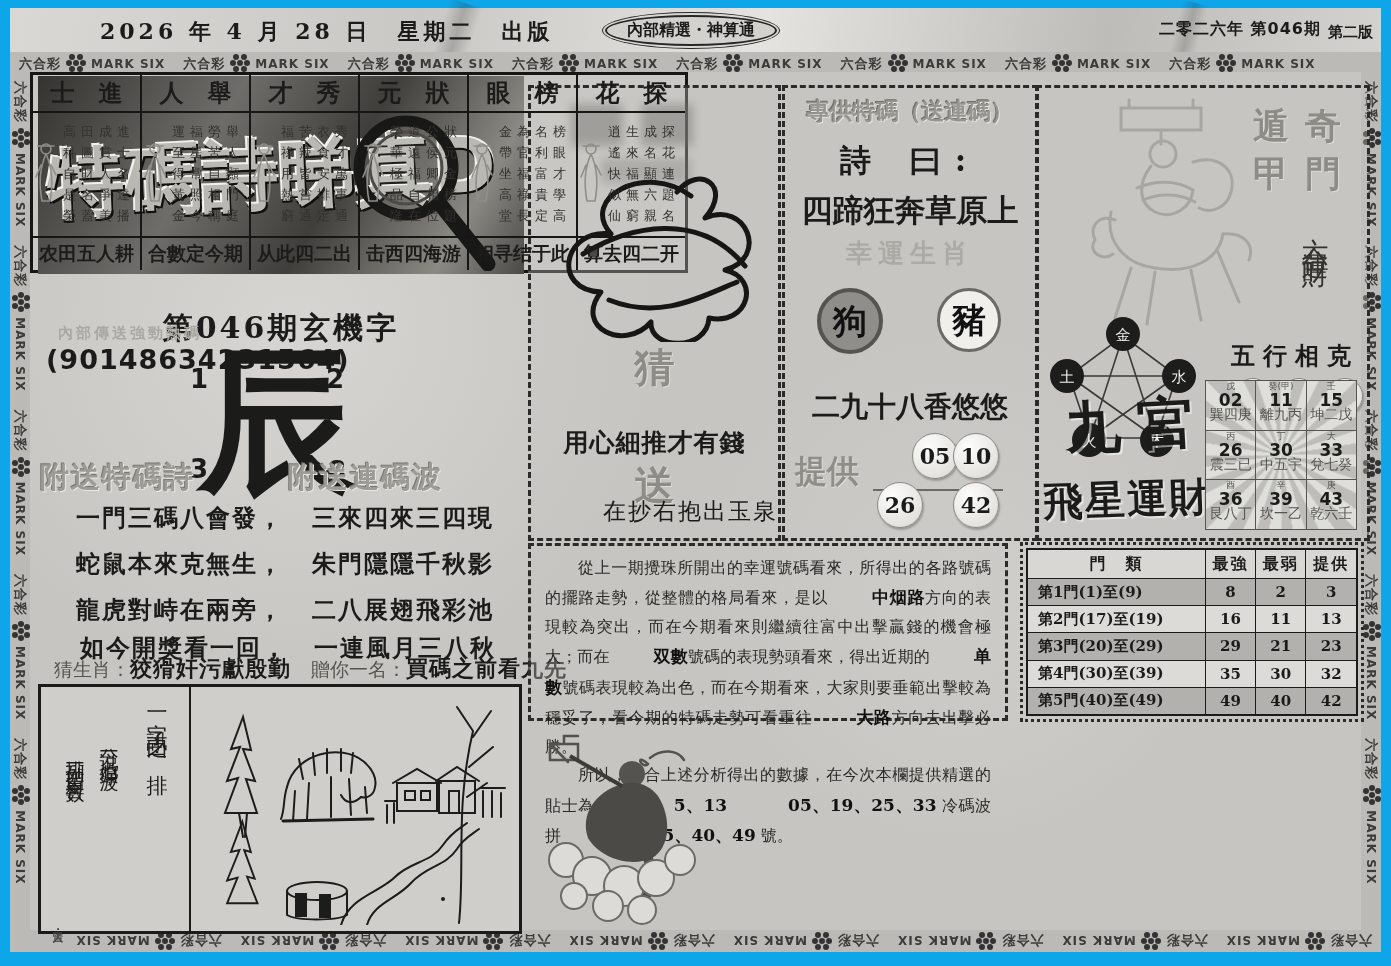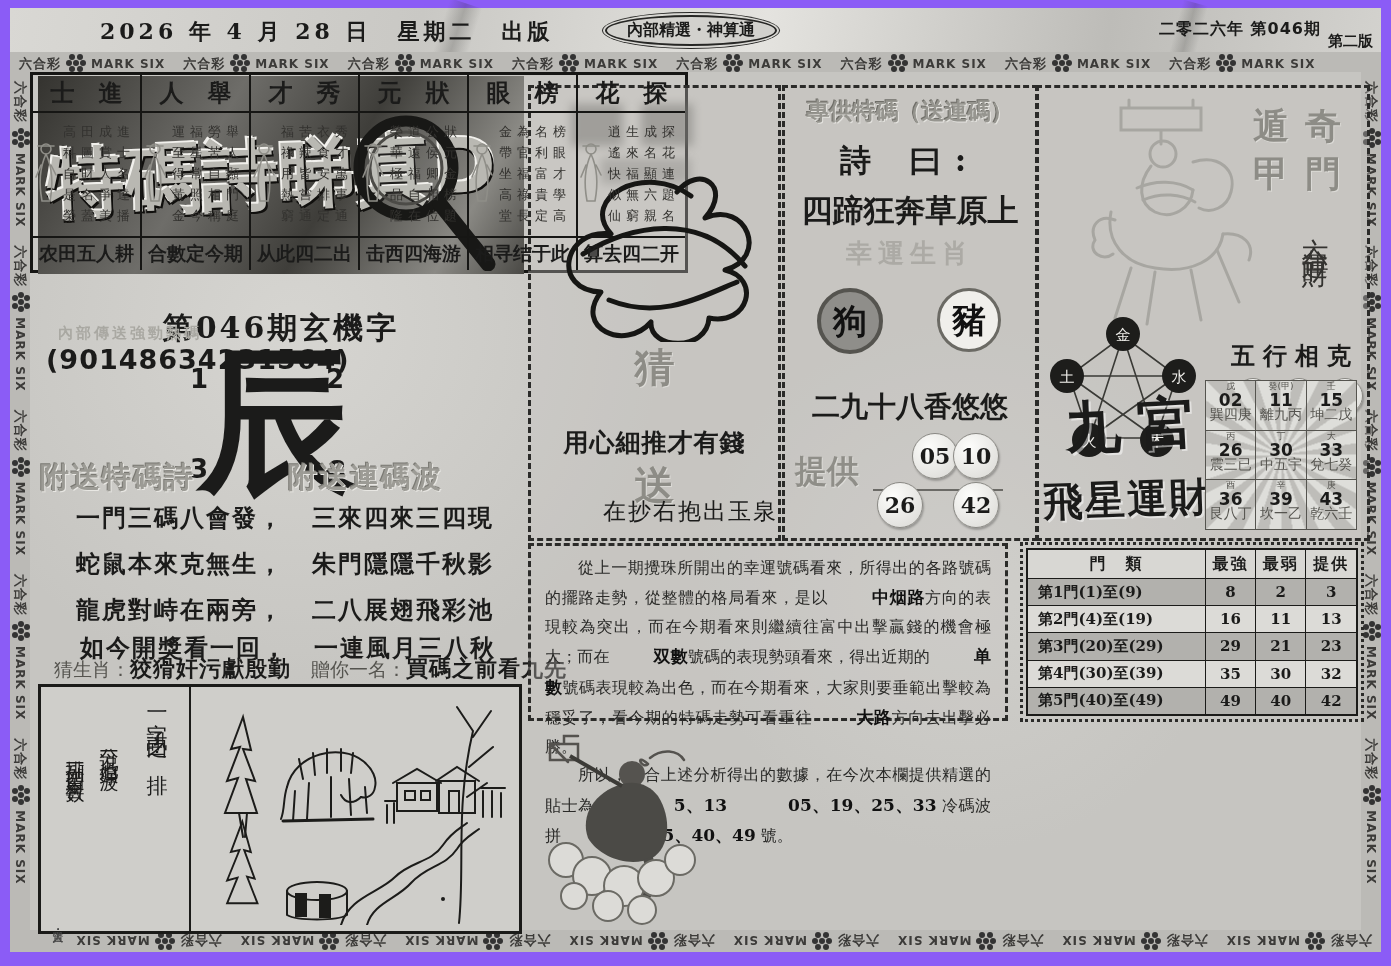--- a/index.html
+++ b/index.html
@@ -1,27 +1,27 @@
 <!DOCTYPE html>
 <html><head>
 <meta charset="utf-8">
 <style>
   html,body{margin:0;padding:0;background:#0d0d0d;}
-  #page{position:relative;width:1391px;height:966px;background:#8b5cf6;overflow:hidden;
+  #page{position:relative;width:1391px;height:966px;background:#0ea5e9;overflow:hidden;
         font-family:"DejaVu Sans","Liberation Sans",sans-serif;color:#1b1b1a;}
   #inner{position:absolute;left:10px;top:8px;width:1371px;height:944px;background:#c6c5c1;}
   .abs{position:absolute;}
   .noi{pointer-events:none;}
 
   
   #hdr{left:0;top:0;width:1371px;height:44px;background:linear-gradient(100deg,#d9d8d4 0%,#c9c8c4 30%,#e4e3df 55%,#bdbcb8 80%,#d3d2ce 100%);}
   #hdr .date{left:90px;top:9px;font-size:22px;font-weight:bold;letter-spacing:4px;font-family:"DejaVu Serif","Liberation Serif",serif;}
   #badge{left:595px;top:7px;padding:3px 20px;border:2px solid #262624;border-radius:50%;box-shadow:0 0 0 2px #d9d8d4,0 0 0 3px #262624;font-size:16px;font-weight:bold;background:#d2d1cd;}
   #issue{right:60px;top:11px;position:absolute;font-size:16px;font-weight:bold;letter-spacing:1px;}
-  #edition{right:8px;top:24px;position:absolute;font-size:15px;font-weight:bold;}
+  #edition{right:8px;top:15px;position:absolute;font-size:15px;font-weight:bold;}
   .streak{background:linear-gradient(90deg,rgba(40,40,38,0) 0%,rgba(40,40,38,.45) 50%,rgba(40,40,38,0) 100%);}
 
   
   .band{background:#bbbab6;overflow:hidden;}
   .band-track{position:absolute;left:0;top:0;white-space:nowrap;height:22px;line-height:22px;}
   .bu{display:inline-block;margin:0 9px;color:#3c3b39;}
   .bcn{font-weight:bold;font-size:13px;letter-spacing:1px;}
   .ben{font-size:12px;font-weight:bold;letter-spacing:1px;}
   .flower{display:inline-block;width:6px;height:6px;border-radius:50%;background:#333;margin:0 12px 2px 12px;vertical-align:middle;
           box-shadow:7px 0 0 #333,-7px 0 0 #333,4px -6px 0 #333,-4px -6px 0 #333,4px 6px 0 #333,-4px 6px 0 #333;}
@@ -391,21 +391,21 @@
               </tr>
             </thead>
         <tbody>
               <tr class="odd">
                 <td class="cat">第1門(1)至(9)</td>
                 <td>8</td>
                 <td>2</td>
                 <td>3</td>
               </tr>
               <tr class="even">
-                <td class="cat">第2門(4)至(19)</td>
+                <td class="cat">第2門(17)至(19)</td>
                 <td>16</td>
                 <td>11</td>
                 <td>13</td>
               </tr>
               <tr class="odd">
                 <td class="cat">第3門(20)至(29)</td>
                 <td>29</td>
                 <td>21</td>
                 <td>23</td>
               </tr>

